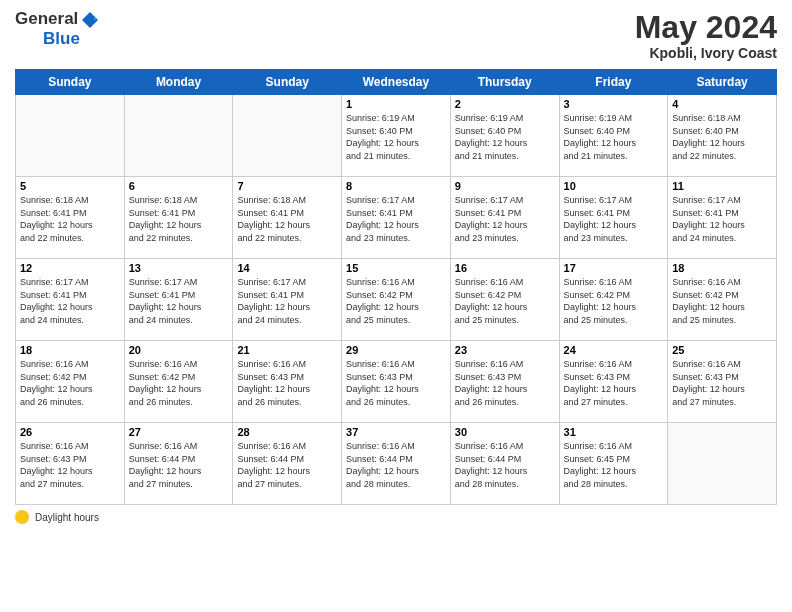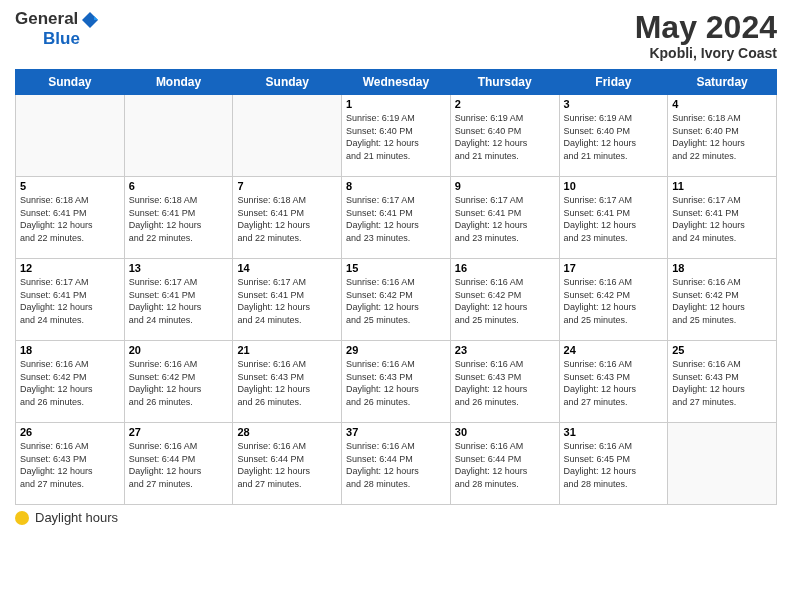--- a/index.html
+++ b/index.html
@@ -75,21 +75,21 @@
     .day-detail {
       font-size: 9px;
       line-height: 1.4;
       color: #333;
     }
     .footer {
       display: flex;
       align-items: center;
       gap: 6px;
       margin-top: 5px;
-      font-size: 13px;
+      font-size: 10px;
       color: #333;
     }
     .footer-sun {
       width: 14px;
       height: 14px;
       background: #f5c518;
       border-radius: 50%;
       display: inline-block;
     }
     .empty-cell {

